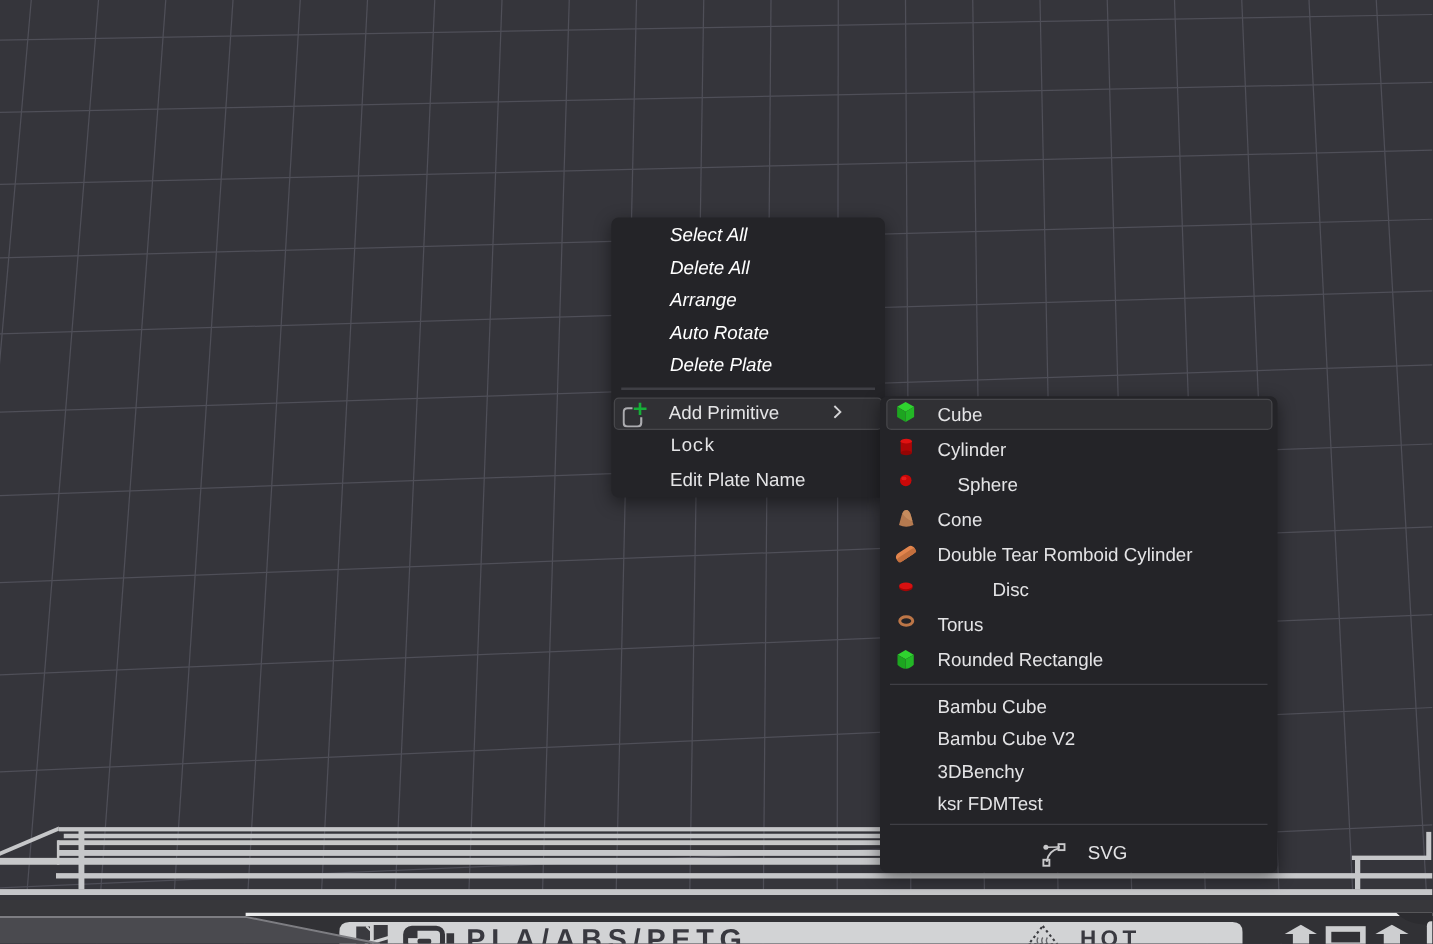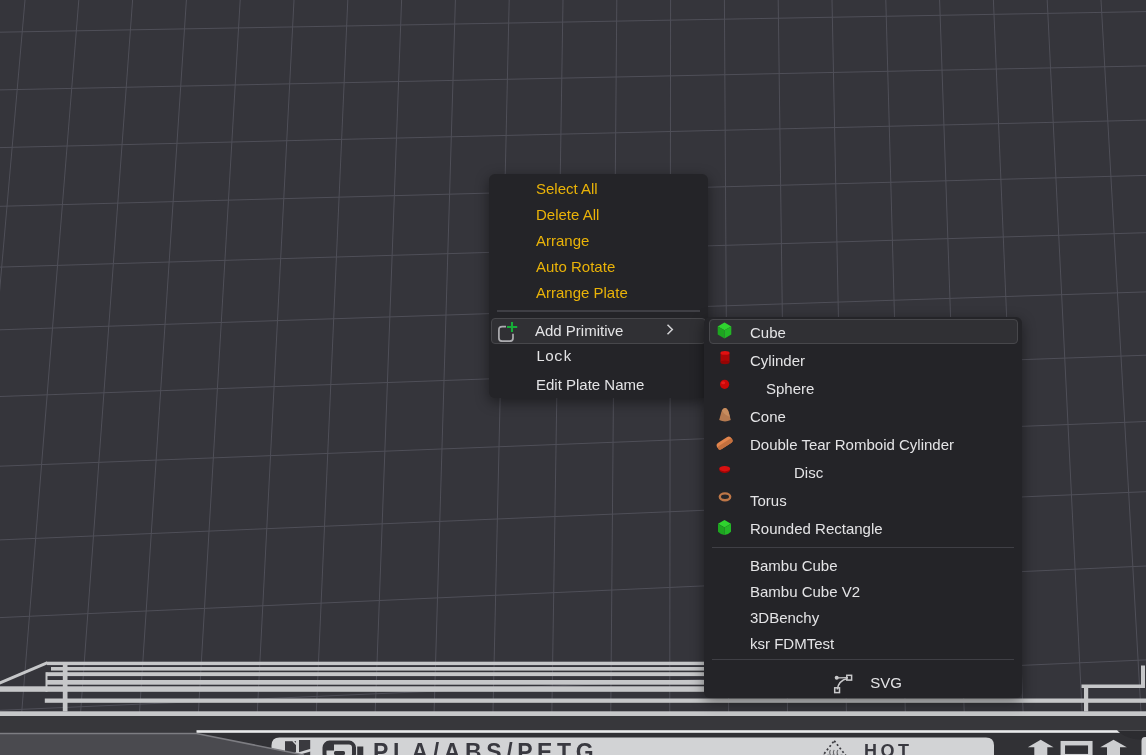--- a/index.html
+++ b/index.html
@@ -1,21 +1,21 @@
 <!DOCTYPE html>
 <html><head><meta charset="utf-8">
 <style>
   html,body { margin:0; padding:0; }
   body { width:1146px; height:755px; overflow:hidden; position:relative;
          background:#35353b; font-family:"Liberation Sans", sans-serif; }
   #bg { position:absolute; left:0; top:0; }
   .menu { position:absolute; background:#242428; border-radius:6px;
           box-shadow:0 4px 14px rgba(0,0,0,.45); z-index:5; }
   .row { display:flex; align-items:center; color:#e4e4e6; font-size:15px; }
-  .dis { color:#eab308; }
+  .dis { color:#ffffff;font-style:italic; }
   .sep { height:1.5px; background:#3f3f45; }
 </style></head>
 <body>
 <svg id="bg" width="1146" height="755" viewBox="0 0 1146 755">
 
   <g stroke="#4f4f58" stroke-width="1">
 <line x1="25.0" y1="0" x2="-40.9" y2="755"></line>
 <line x1="78.8" y1="0" x2="18.3" y2="755"></line>
 <line x1="132.6" y1="0" x2="77.5" y2="755"></line>
 <line x1="186.4" y1="0" x2="136.7" y2="755"></line>
@@ -111,21 +111,21 @@
 
   <path d="M0 733.5 L196.5 733.5 L304 755 L0 755 Z" fill="#4a4a4f"></path>
   <path d="M0 733.5 L196.5 733.5 L304 755" fill="none" stroke="#7d7d82" stroke-width="1.6"></path>
 </svg>
 <div class="menu" style="left:489px; top:174px; width:219px; height:224px;">
   <div style="height:1px"></div>
   <div class="row dis" style="height:26px; padding-left:47px;">Select All</div>
   <div class="row dis" style="height:26px; padding-left:47px;">Delete All</div>
   <div class="row dis" style="height:26px; padding-left:47px;">Arrange</div>
   <div class="row dis" style="height:26px; padding-left:47px;">Auto Rotate</div>
-  <div class="row dis" style="height:26px; padding-left:47px;">Arrange Plate</div>
+  <div class="row dis" style="height:26px; padding-left:47px;">Delete Plate</div>
   <div style="height:12px; display:flex; align-items:center;">
       <div class="sep" style="width:203px; margin-left:8px;"></div>
     </div>
   <div class="row" style="height:27px; position:relative;">
     <div style="position:absolute; left:2px; top:0.5px; right:2px; bottom:0.5px; background:#303034; border:1px solid #47474b; border-radius:4px;"></div>
     <svg style="position:relative; margin-left:9px;" width="24" height="22" viewBox="0 0 24 22">
       <path d="M8 6.6 L4.2 6.6 Q0.9 6.6 0.9 9.9 L0.9 17.9 Q0.9 21.2 4.2 21.2 L11.7 21.2 Q15 21.2 15 17.9 L15 13.8" fill="none" stroke="#acacb0" stroke-width="1.7"></path>
       <path d="M14 2.1 L14 12 M9 7 L19.2 7" stroke="#16ae38" stroke-width="2.1" fill="none"></path>
     </svg>
     <span style="position:relative; margin-left:13px;">Add Primitive</span>

